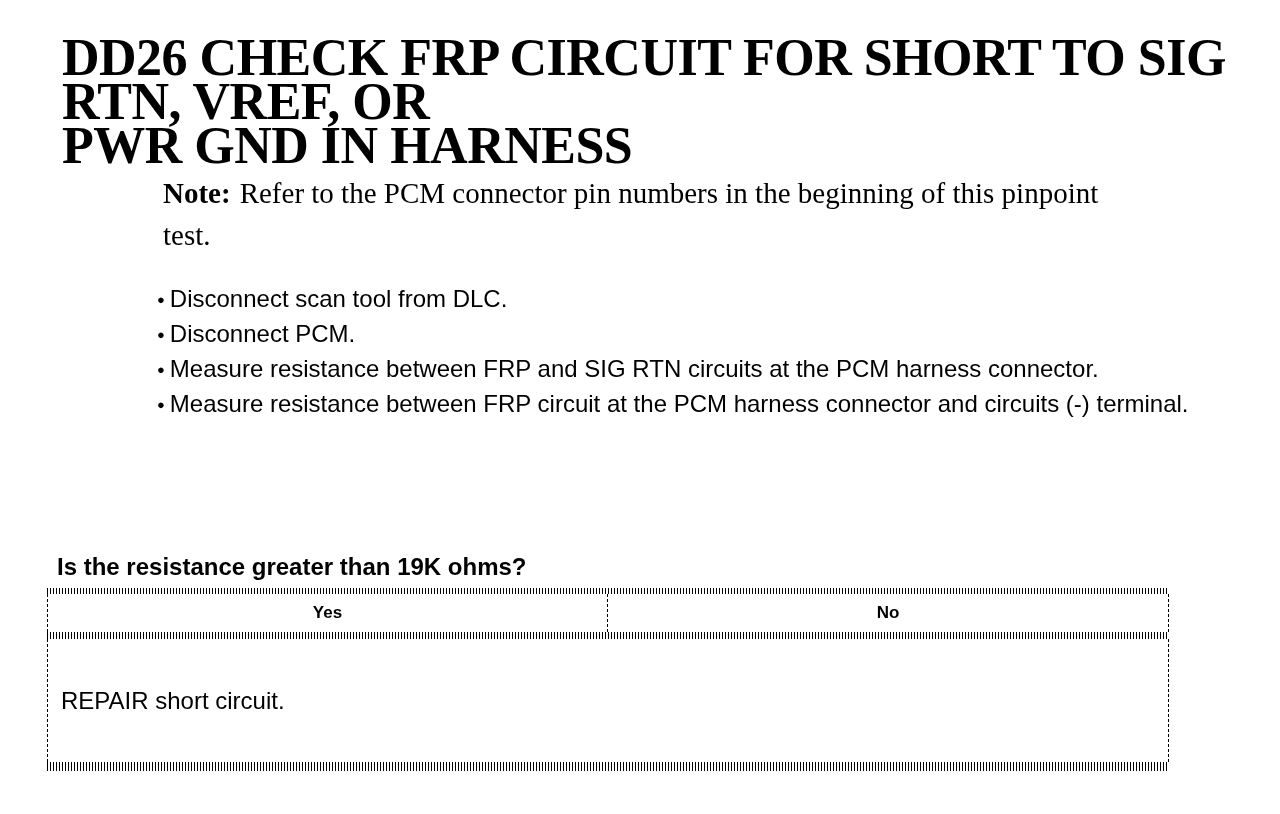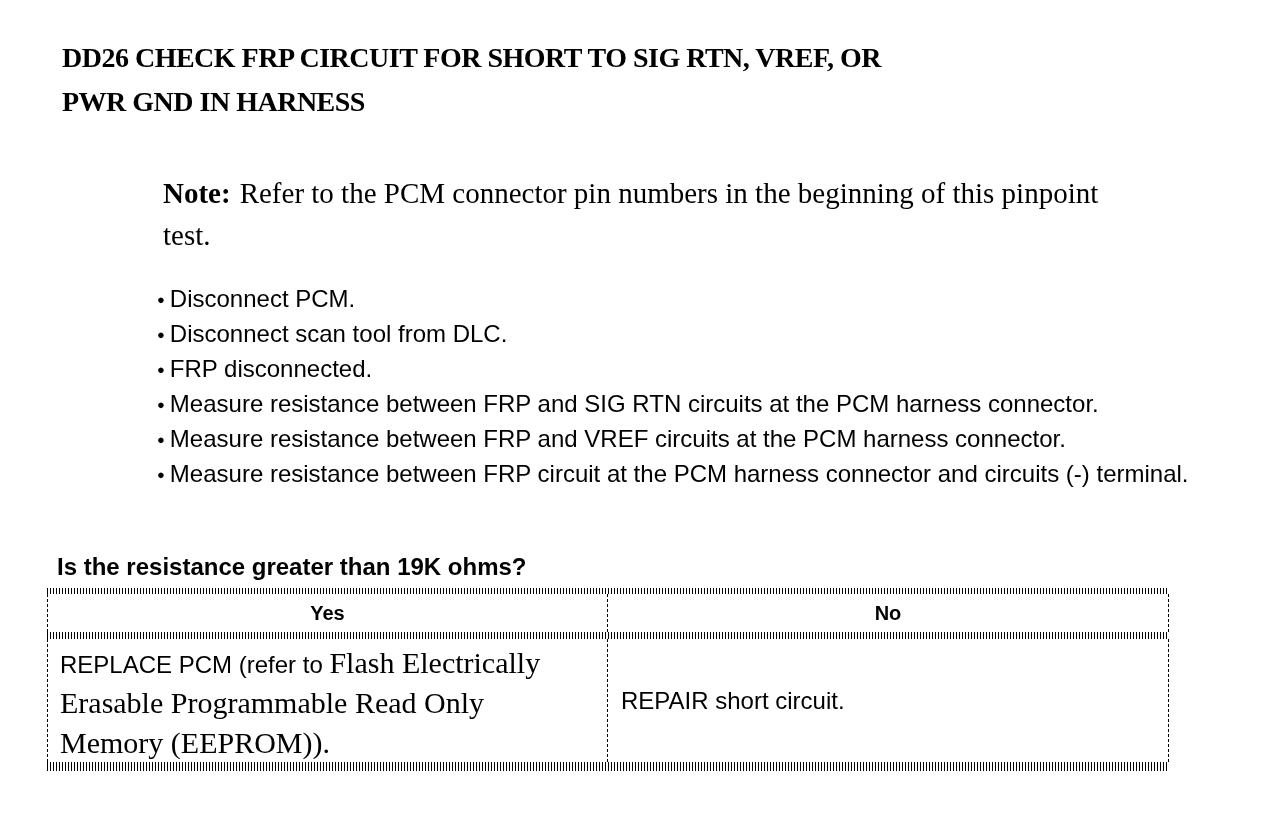--- a/index.html
+++ b/index.html
@@ -23,21 +23,21 @@
 
   
   .doc-title {
     position: absolute;
     left: 62px;
     top: 36px;
     width: 1215px;
     margin: 0;
     font-family: "Liberation Serif", serif;
     font-weight: bold;
-    font-size: 28px;
+    font-size: 52px;
     line-height: 44px;
     letter-spacing: -0.5px;
     white-space: pre-line;
     color: #000;
   }
 
   
   .note {
     position: absolute;
     left: 155px;
@@ -117,21 +117,21 @@
     box-sizing: border-box;
   }
   .trow .cell.first {
     border-right: 1px dashed #000;
   }
   .trow.head { height: 38px; }
   .trow.head .cell {
     text-align: center;
     font-family: "Liberation Sans", sans-serif;
     font-weight: bold;
-    font-size: 20px;
+    font-size: 17px;
     line-height: 38px;
   }
   .trow.body { height: 123px; }
   .cell-yes {
     padding: 5px 42px 0 12px;
     font-family: "Liberation Sans", sans-serif;
     font-size: 24px;
     line-height: 38px;
   }
   .cell-yes .serif {
@@ -152,42 +152,39 @@
 
 <div class="page">
 
   <h1 class="doc-title">DD26 CHECK FRP CIRCUIT FOR SHORT TO SIG RTN, VREF, OR
 PWR GND IN HARNESS</h1>
 
   <p class="note"><span class="note-label">Note:</span><span>Refer to the PCM connector pin numbers in the beginning of this pinpoint
 test.</span></p>
 
   <ul class="steps">
+    <li><span class="bullet">●</span><span>Disconnect scan tool from DLC.</span></li>
     <li><span class="bullet">●</span><span>Disconnect PCM.</span></li>
-    <li><span class="bullet">●</span><span>Disconnect scan tool from DLC.</span></li>
-    <li><span class="bullet">●</span><span>FRP disconnected.</span></li>
     <li><span class="bullet">●</span><span>Measure resistance between FRP and SIG RTN circuits at the PCM harness connector.</span></li>
-    <li><span class="bullet">●</span><span>Measure resistance between FRP and VREF circuits at the PCM harness connector.</span></li>
     <li><span class="bullet">●</span><span>Measure resistance between FRP circuit at the PCM harness connector and circuits (-) terminal.</span></li>
   </ul>
 
   <p class="question">Is the resistance greater than 19K ohms?</p>
 
   <div class="qtable">
     <div class="hrule top"></div>
 
     <div class="trow head">
       <div class="cell first">Yes</div>
       <div class="cell">No</div>
     </div>
 
     <div class="hrule mid"></div>
 
     <div class="trow body">
-      <div class="cell first cell-yes"><span>REPLACE PCM (refer to </span><span class="serif">Flash Electrically Erasable Programmable Read Only Memory (EEPROM)).</span></div>
       <div class="cell cell-no">
           <span>REPAIR short circuit.</span>
         </div>
     </div>
 
     <div class="hrule bottom"></div>
   </div>
 
 </div>
 

